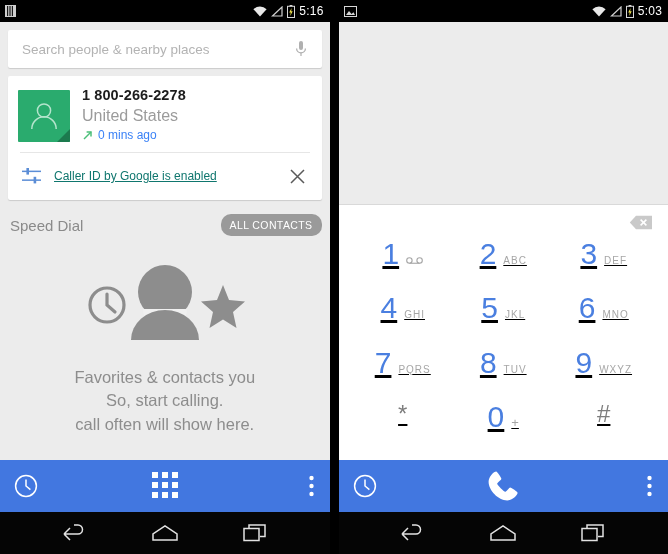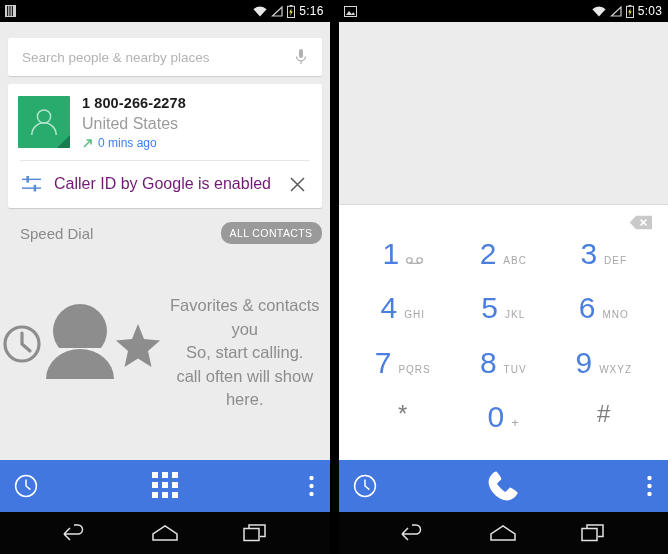--- a/index.html
+++ b/index.html
@@ -5,86 +5,86 @@
   * { margin:0; padding:0; box-sizing:border-box; }
   html,body { width:668px; height:554px; }
   body {
     font-family:"Liberation Sans", sans-serif;
     background:#000;
     overflow:hidden;
   }
   .screens { display:flex; width:668px; height:554px;gap:9px; }
   .phone { width:334px; height:554px; position:relative; display:flex; flex-direction:column; }
   .phone.left  { background:#ececec; }
-  .phone.right { background:#b91c1c; }
+  .phone.right { background:#b91c1c;text-decoration:underline; }
 
   
   .statusbar {
     height:22px; background:#000; color:#fff;
     display:flex; align-items:center; padding:0 6px 0 5px;
     font-size:11px; flex:0 0 22px;
   }
   .statusbar .sb-left { display:flex; align-items:center; gap:4px; }
   .statusbar .sb-right { margin-left:auto; display:flex; align-items:center; gap:4px; }
   .sb-time { font-size:12px; color:#fff; letter-spacing:.2px; }
   .ic-sim { width:11px; height:12px; display:block; }
   .ic-img { width:13px; height:11px; display:block; }
   .ic-wifi { width:14px; height:11px; display:block; }
   .ic-sig  { width:12px; height:11px; display:block; }
   .ic-bat  { width:8px;  height:13px; display:block; }
 
   
-  .searchwrap { padding:16px 8px 0 8px; flex:0 0 auto; }
+  .searchwrap { padding:8px 8px 0 8px; flex:0 0 auto; }
   .searchbar {
     background:#fff; height:38px; border-radius:2px;
     display:flex; align-items:center; padding:0 10px 0 14px;
     box-shadow:0 1px 1px rgba(0,0,0,.14);
   }
   .search-input {
     border:0; outline:0; flex:1 1 auto; font-size:13.5px;
     color:#4a4a4a; font-family:"Liberation Sans", sans-serif;
     background:transparent;
   }
   .search-input::placeholder { color:#b3b3b3; }
   .mic-btn { width:22px; height:24px; display:flex; align-items:center; justify-content:center; }
 
   
   .cardwrap { padding:8px 8px 0 8px; flex:0 0 auto; }
   .card { background:#fff; border-radius:2px; box-shadow:0 1px 1px rgba(0,0,0,.14); overflow:hidden; }
-  .card-main { display:flex; padding:10px 12px 10px 10px; align-items:center; }
+  .card-main { display:flex; padding:10px 12px 10px 10px; align-items:flex-end; }
   .avatar {
     width:52px; height:52px; background:#2aab6e; position:relative;
     flex:0 0 52px; display:flex; align-items:center; justify-content:center;
     border-radius:1px; overflow:hidden;
   }
   .avatar .corner {
     position:absolute; right:0; bottom:0; width:0; height:0;
     border-left:13px solid transparent; border-bottom:13px solid #1c7a4e;
   }
   .card-info { padding-left:12px; padding-top:1px; }
   .c-number { font-size:14.5px; color:#1c1c1c; font-weight:bold; letter-spacing:.1px; }
   .c-country { font-size:16px; color:#9b9b9b; margin-top:4px; }
   .c-when { font-size:12px; color:#3b82f6; margin-top:3px; display:flex; align-items:center; gap:5px; }
   .card-divider { height:1px; background:#e6e6e6; margin:0 12px; }
   .card-cid { display:flex; align-items:center; padding:11px 12px 12px 14px; }
-  .cid-text { font-size:16px; color:#701a75; padding-left:13px; flex:1 1 auto; }
+  .cid-text { font-size:12px; color:#0f766e; padding-left:13px; flex:1 1 auto;text-decoration:underline; }
   .cid-close { width:24px; height:24px; display:flex; align-items:center; justify-content:center; }
 
   
   .speedhdr {
-    display:flex; align-items:center; padding:14px 8px 10px 20px; flex:0 0 auto;
+    display:flex; align-items:center; padding:14px 8px 10px 10px; flex:0 0 auto;
   }
   .speed-title { font-size:15px; color:#8a8a8a; }
   .allcontacts {
     margin-left:auto; background:#9a9a9a; color:#fff; font-size:10.5px;
     padding:5px 9px; border-radius:10px; letter-spacing:.4px;
   }
 
   .emptystate {
-    flex:1 1 auto; display:flex; flex-direction:row;
+    flex:1 1 auto; display:flex; flex-direction:column;
     align-items:center; justify-content:center; padding-bottom:8px;
   }
   .es-art { margin-bottom:22px; }
   .es-lines { text-align:center; }
   .es-line { font-size:16.5px; color:#8d8d8d; line-height:1.42; }
 
   
   .actionbar {
     height:52px; background:#4277e0; display:flex; align-items:center;
     flex:0 0 52px; position:relative;

